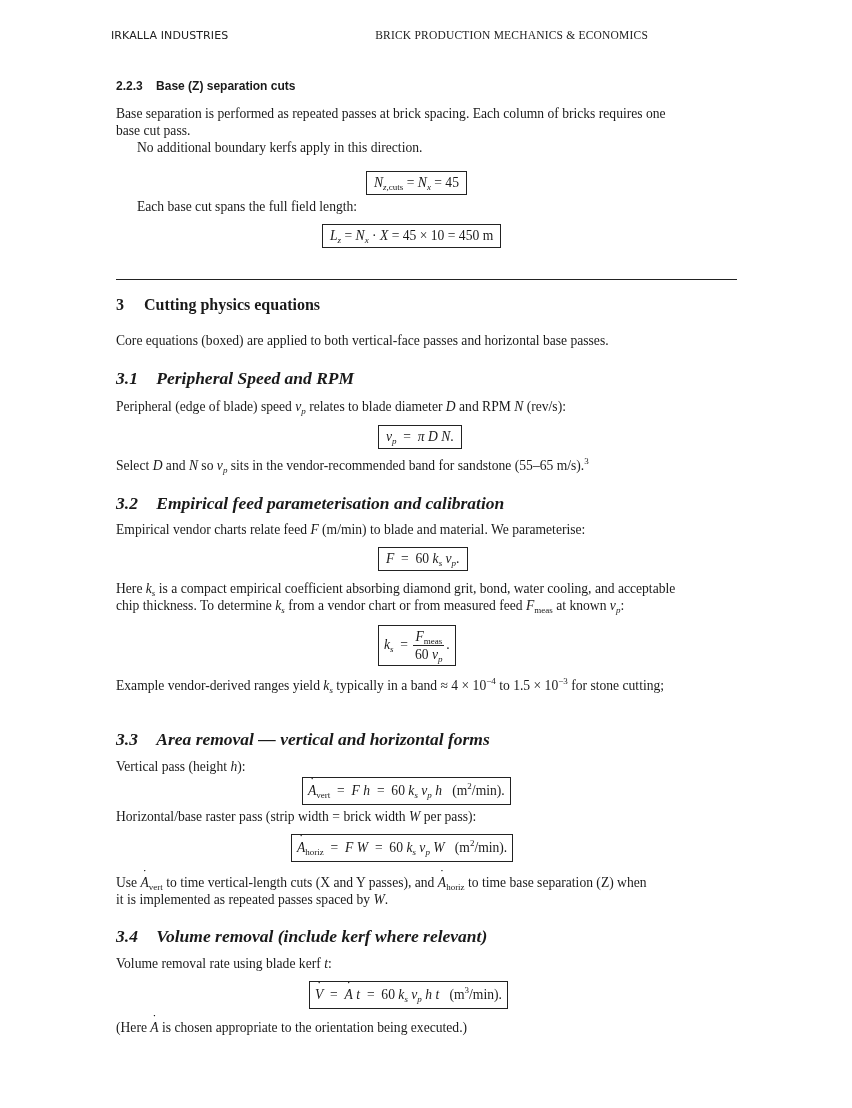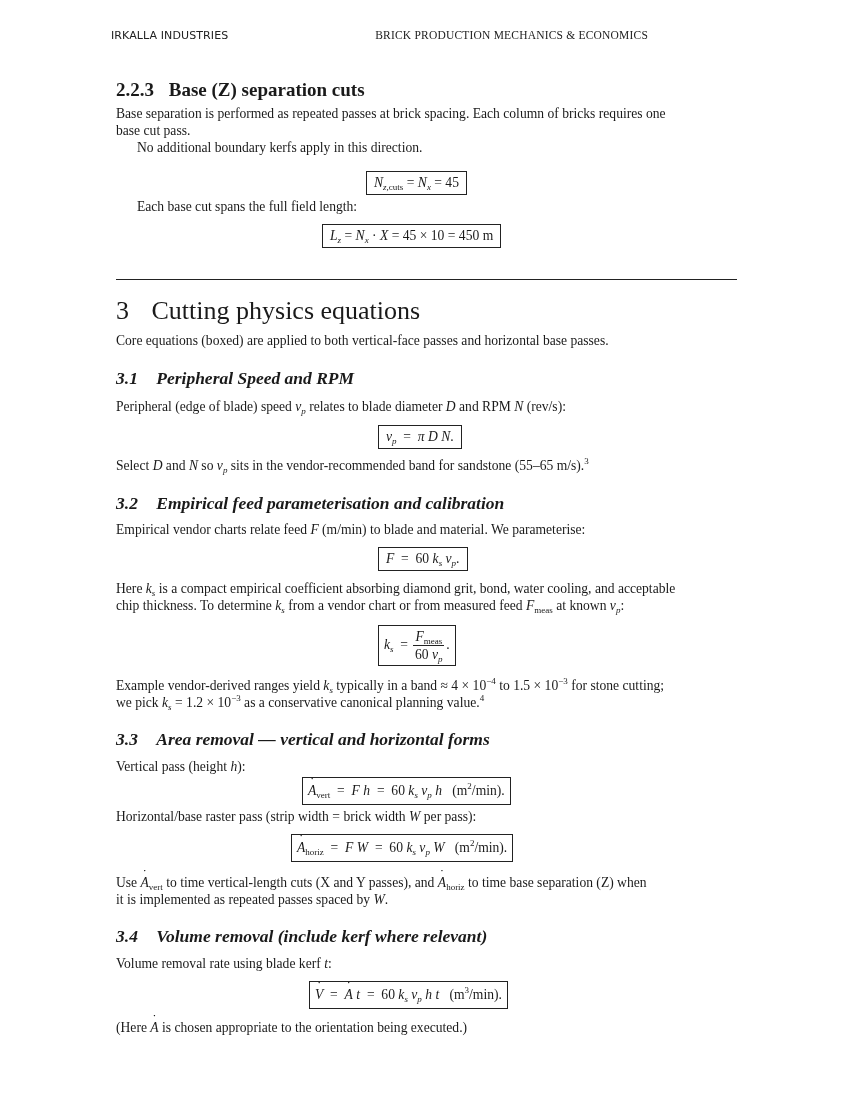--- a/index.html
+++ b/index.html
@@ -6,23 +6,23 @@
   body {
     width: 852px; height: 1108px; position: relative; overflow: hidden;
     font-family: "DejaVu Serif", "Liberation Serif", serif;
     color: #1a1a1a;
   }
   .page { position: absolute; left: 0; top: 0; width: 763px; height: 1108px; }
   .abs { position: absolute; }
   .hdr-left { left: 111px; top: 29px; font-family: "DejaVu Sans", "Liberation Sans", sans-serif; font-size: 11px; letter-spacing: 0.1px; color: #222; }
   .hdr-right { right: 115px; top: 29px; font-family: "Liberation Serif", serif; font-size: 11.5px; letter-spacing: 0.2px; color: #222; }
   .p { font-family: "Liberation Serif", serif; font-size: 13.6px; line-height: 17px; color: #1a1a1a; }
-  .h3 { font-family: Liberation Serif, serif; font-weight: bold; font-size: 19px; }
+  .h3 { font-family: Liberation Sans, sans-serif; font-weight: bold; font-size: 12px; }
   .h2 { font-family: "Liberation Serif", serif; font-weight: bold; font-size: 17.5px; font-style: italic; }
-  .h1 { font-family: "Liberation Serif", serif; font-weight: normal; font-size: 26px; }
+  .h1 { font-family: "Liberation Serif", serif; font-weight: bold; font-size: 16px; }
   .num { display: inline-block; }
   .box {
     position: absolute; border: 1px solid #222; padding: 2px 7px;
     font-family: "Liberation Serif", serif; font-size: 13.6px; line-height: 18px; white-space: nowrap;
   }
   i { font-style: italic; }
   sub { font-size: 9px; vertical-align: -3px; line-height: 0; }
   sup { font-size: 9px; vertical-align: 6px; line-height: 0; }
   .dot { position: relative; display: inline-block; }
   .dot::before { content: "˙"; position: absolute; left: 2px; top: -9px; font-style: normal; font-size: 13px; }
@@ -96,21 +96,20 @@
     <div style="white-space:nowrap;">chip thickness. To determine <i>k</i><sub><i>s</i></sub> from a vendor chart or from measured feed <i>F</i><sub>meas</sub> at known <i>v</i><sub><i>p</i></sub>:</div>
   </div>
   <div class="box" style="left:378px; top:625px; padding:3px 5px;">
     <i>k</i><sub><i>s</i></sub> &nbsp;= <span class="frac">
         <span class="n"><i>F</i><sub>meas</sub></span>
         <span class="d">60 <i>v</i><sub><i>p</i></sub></span>
       </span>.
   </div>
   <div class="abs p" style="left:116px; top:677px; width:630px;">
     <div style="white-space:nowrap;">Example vendor-derived ranges yield <i>k</i><sub><i>s</i></sub> typically in a band ≈ 4 × 10<sup>−4</sup> to 1.5 × 10<sup>−3</sup> for stone cutting;</div>
-    <div style="white-space:nowrap;">we pick <i>k</i><sub><i>s</i></sub> = 1.2 × 10<sup>−3</sup> as a conservative canonical planning value.<sup>4</sup></div>
   </div>
 
   <div class="abs h2" style="left:116px; top:729px;">
     <span class="num">3.3</span>
     <span style="margin-left:14px;">Area removal — vertical and horizontal forms</span>
   </div>
   <div class="abs p" style="left:116px; top:758px;">
     Vertical pass (height <i>h</i>):
   </div>
   <div class="box" style="left:302px; top:777px; padding:4px 5px;">

